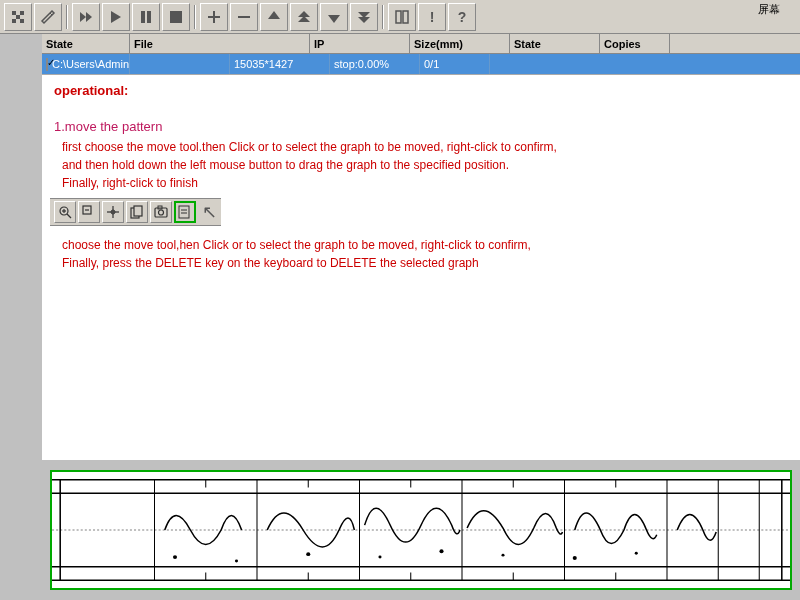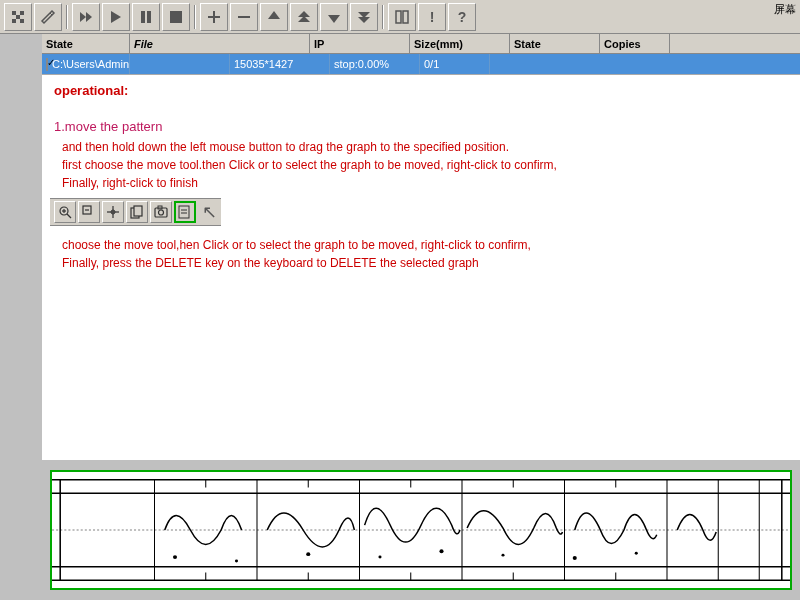--- a/index.html
+++ b/index.html
@@ -41,21 +41,21 @@
       height: 24px;
       background: #888;
       margin: 0 2px;
       border-right: 1px solid #fff;
     }
 
     
     #screen-label {
       position: absolute;
       top: 2px;
-      right: 4px;
+      right: 20px;
       color: #000;
       font-size: 11px;
     }
 
     
     #file-table-area {
       background: #fff;
       border-bottom: 1px solid #aaa;
     }
     #table-header {
@@ -68,21 +68,21 @@
     .th {
       border-right: 1px solid #888;
       padding: 0 4px;
       font-size: 11px;
       font-weight: bold;
       height: 100%;
       display: flex;
       align-items: center;
     }
     .th-state { width: 88px; }
-    .th-file { width: 180px; font-style: italic; }
+    .th-file { width: 180px; }
     .th-ip { width: 100px; }
     .th-size { width: 100px; }
     .th-state2 { width: 90px; }
     .th-copies { width: 70px; }
 
     #table-row {
       display: flex;
       background: #4a90d9;
       height: 20px;
       align-items: center;
@@ -317,22 +317,22 @@
       <div class="td td-ip"></div>
       <div class="td td-size">15035*1427</div>
       <div class="td td-state2">stop:0.00%</div>
       <div class="td td-copies">0/1</div>
     </div>
   </div>
 
   <div id="main-content">
     <div class="instruction-title">operational:</div>
     <div class="instruction-step">1.move the pattern</div>
+    <div class="instruction-text">first choose the move tool.then Click or to select the graph to be moved, right-click to confirm,</div>
     <div class="instruction-text">and then hold down the left mouse button to drag the graph to the specified position.</div>
-    <div class="instruction-text">first choose the move tool.then Click or to select the graph to be moved, right-click to confirm,</div>
     <div class="instruction-text">Finally, right-click to finish</div>
 
     <div id="bottom-toolbar" style="margin: 6px 0 4px -4px; width: fit-content;">
       <div class="small-btn">
         <svg width="14" height="14" viewBox="0 0 14 14">
             <circle cx="6" cy="6" r="4" fill="none" stroke="#333" stroke-width="1.2"></circle>
             <line x1="9" y1="9" x2="13" y2="13" stroke="#333" stroke-width="1.2"></line>
             <line x1="4" y1="6" x2="8" y2="6" stroke="#333" stroke-width="1.2"></line>
             <line x1="6" y1="4" x2="6" y2="8" stroke="#333" stroke-width="1.2"></line>
           </svg>

